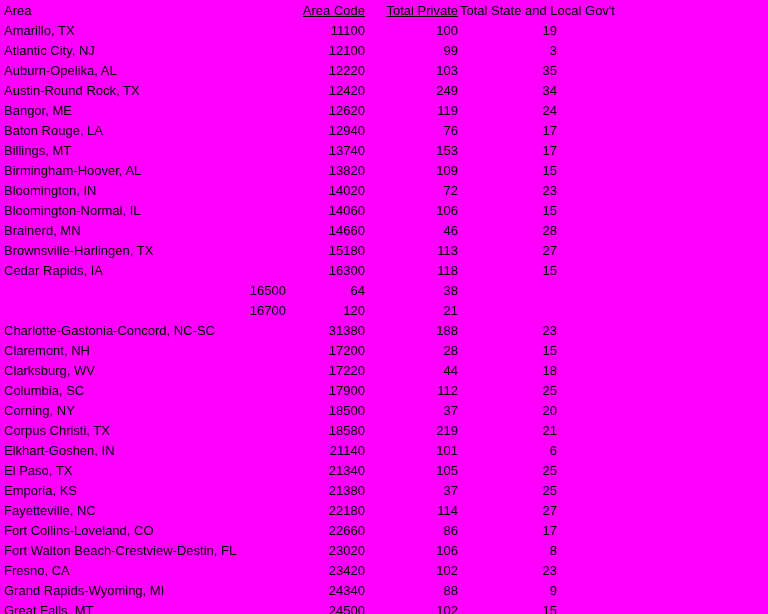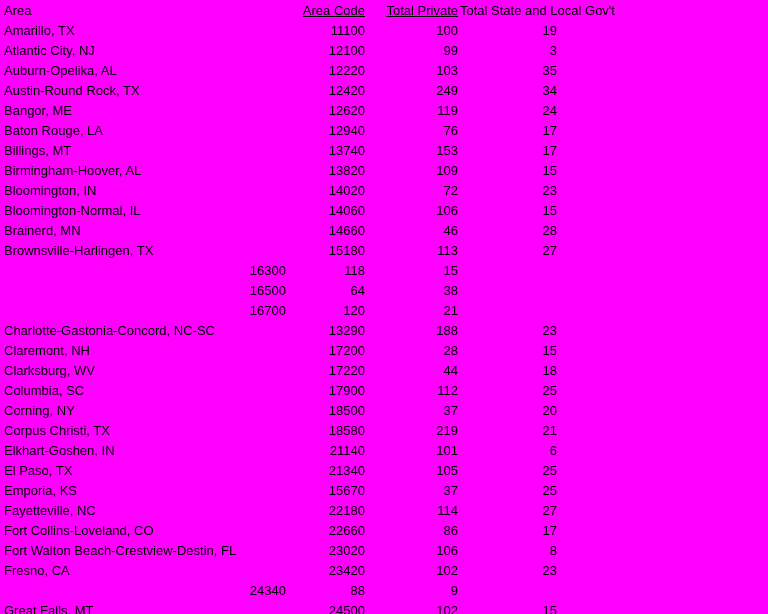--- a/index.html
+++ b/index.html
@@ -118,40 +118,41 @@
         <div class="cell"></div>
       </div>
       <div class="row">
         <div class="cell c0">Brownsville-Harlingen, TX</div>
         <div class="cell c1">15180</div>
         <div class="cell c2">113</div>
         <div class="cell c3">27</div>
         <div class="cell"></div>
       </div>
       <div class="row">
+        <div class="cell c0">Cedar Rapids, IA</div>
         <div class="cell c1">16300</div>
         <div class="cell c2">118</div>
         <div class="cell c3">15</div>
         <div class="cell"></div>
       </div>
       <div class="row">
         <div class="cell c1">16500</div>
         <div class="cell c2">64</div>
         <div class="cell c3">38</div>
         <div class="cell"></div>
       </div>
       <div class="row">
         <div class="cell c1">16700</div>
         <div class="cell c2">120</div>
         <div class="cell c3">21</div>
         <div class="cell"></div>
       </div>
       <div class="row">
         <div class="cell c0">Charlotte-Gastonia-Concord, NC-SC</div>
-        <div class="cell c1">13290</div>
+        <div class="cell c1">31380</div>
         <div class="cell c2">188</div>
         <div class="cell c3">23</div>
         <div class="cell"></div>
       </div>
       <div class="row">
         <div class="cell c0">Claremont, NH</div>
         <div class="cell c1">17200</div>
         <div class="cell c2">28</div>
         <div class="cell c3">15</div>
         <div class="cell"></div>
@@ -193,21 +194,21 @@
       </div>
       <div class="row">
         <div class="cell c0">El Paso, TX</div>
         <div class="cell c1">21340</div>
         <div class="cell c2">105</div>
         <div class="cell c3">25</div>
         <div class="cell"></div>
       </div>
       <div class="row">
         <div class="cell c0">Emporia, KS</div>
-        <div class="cell c1">15670</div>
+        <div class="cell c1">21380</div>
         <div class="cell c2">37</div>
         <div class="cell c3">25</div>
         <div class="cell"></div>
       </div>
       <div class="row">
         <div class="cell c0">Fayetteville, NC</div>
         <div class="cell c1">22180</div>
         <div class="cell c2">114</div>
         <div class="cell c3">27</div>
         <div class="cell"></div>
@@ -227,20 +228,21 @@
         <div class="cell"></div>
       </div>
       <div class="row">
         <div class="cell c0">Fresno, CA</div>
         <div class="cell c1">23420</div>
         <div class="cell c2">102</div>
         <div class="cell c3">23</div>
         <div class="cell"></div>
       </div>
       <div class="row">
+        <div class="cell c0">Grand Rapids-Wyoming, MI</div>
         <div class="cell c1">24340</div>
         <div class="cell c2">88</div>
         <div class="cell c3">9</div>
         <div class="cell"></div>
       </div>
       <div class="row">
         <div class="cell c0">Great Falls, MT</div>
         <div class="cell c1">24500</div>
         <div class="cell c2">102</div>
         <div class="cell c3">15</div>

